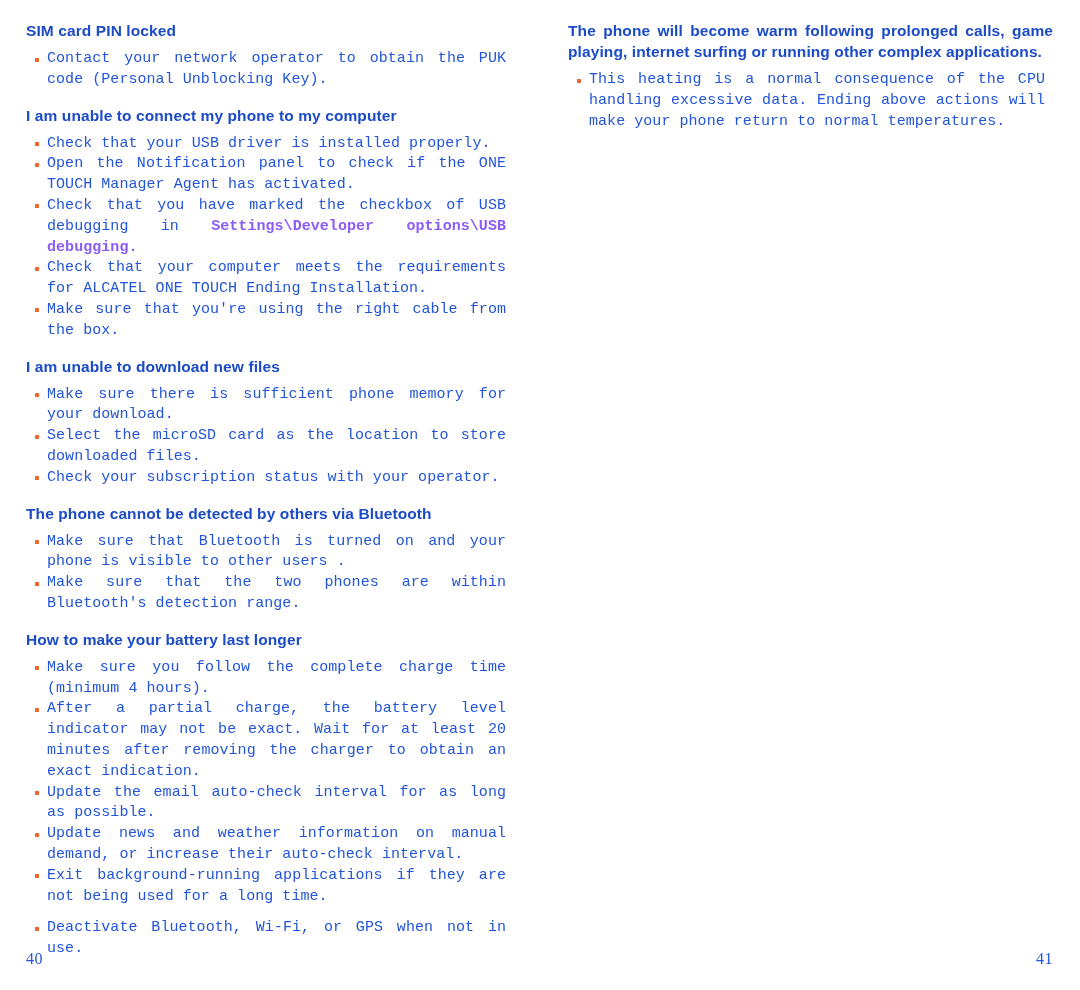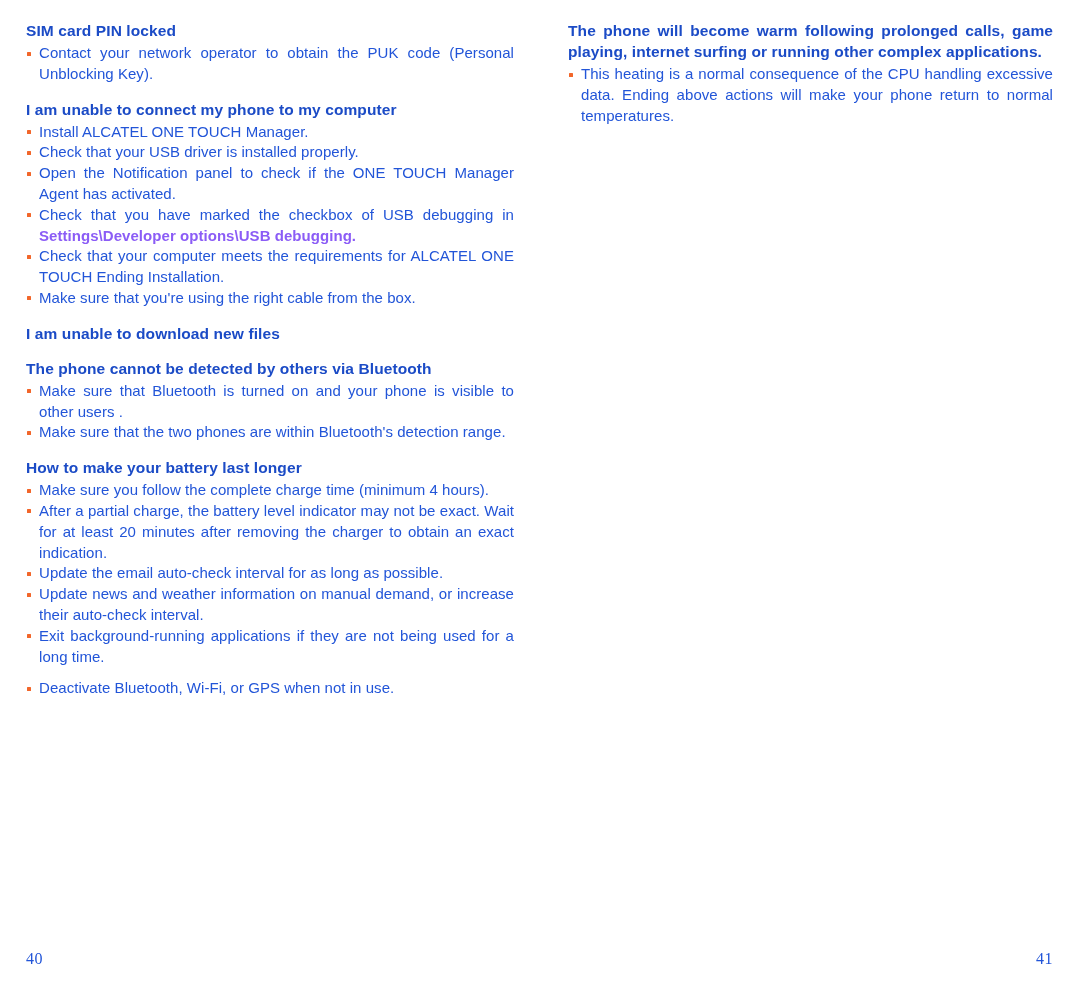--- a/index.html
+++ b/index.html
@@ -53,22 +53,23 @@
     margin: 0 0 2px 0;
     letter-spacing: 0.1px;
   }
   .sec-heading.justify-all {
     text-align: justify;
     text-align-last: left;
   }
 
   ul.bullets {
     list-style: none;
-    margin: 0;
+    margin: 8px;
     padding: 0;
+    font-family: Liberation Mono, monospace;
   }
 
   li.bullet {
     position: relative;
     padding-left: 13px;
     color: #2255D8;
     font-size: 15px;
     line-height: 20.8px;
     text-align: justify;
     text-align-last: left;
@@ -116,30 +117,34 @@
       <div id="left-sections">
           <div class="section">
             <div class="sec-heading justify-all">SIM card PIN locked</div>
             <ul class="bullets">
               <li class="bullet"><span>Contact your network operator to obtain the PUK code (Personal Unblocking Key).</span></li>
             </ul>
           </div>
           <div class="section">
             <div class="sec-heading justify-all">I am unable to connect my phone to my computer</div>
             <ul class="bullets">
-              <li class="bullet"><span>Install ALCATEL ONE TOUCH Manager.</span></li>
               <li class="bullet"><span>Check that your USB driver is installed properly.</span></li>
               <li class="bullet"><span>Open the Notification panel to check if the ONE TOUCH Manager Agent has activated.</span></li>
               <li class="bullet"><span>Check that you have marked the checkbox of USB debugging in </span><span class="b">Settings\Developer options\USB debugging.</span></li>
               <li class="bullet"><span>Check that your computer meets the requirements for ALCATEL ONE TOUCH Ending Installation.</span></li>
               <li class="bullet"><span>Make sure that you're using the right cable from the box.</span></li>
             </ul>
           </div>
           <div class="section">
             <div class="sec-heading justify-all">I am unable to download new files</div>
+            <ul class="bullets">
+              <li class="bullet"><span>Make sure there is sufficient phone memory for your download.</span></li>
+              <li class="bullet"><span>Select the microSD card as the location to store downloaded files.</span></li>
+              <li class="bullet"><span>Check your subscription status with your operator.</span></li>
+            </ul>
           </div>
           <div class="section">
             <div class="sec-heading justify-all">The phone cannot be detected by others via Bluetooth</div>
             <ul class="bullets">
               <li class="bullet"><span>Make sure that Bluetooth is turned on and your phone is visible to other users .</span></li>
               <li class="bullet"><span>Make sure that the two phones are within Bluetooth's detection range.</span></li>
             </ul>
           </div>
           <div class="section">
             <div class="sec-heading justify-all">How to make your battery last longer</div>

